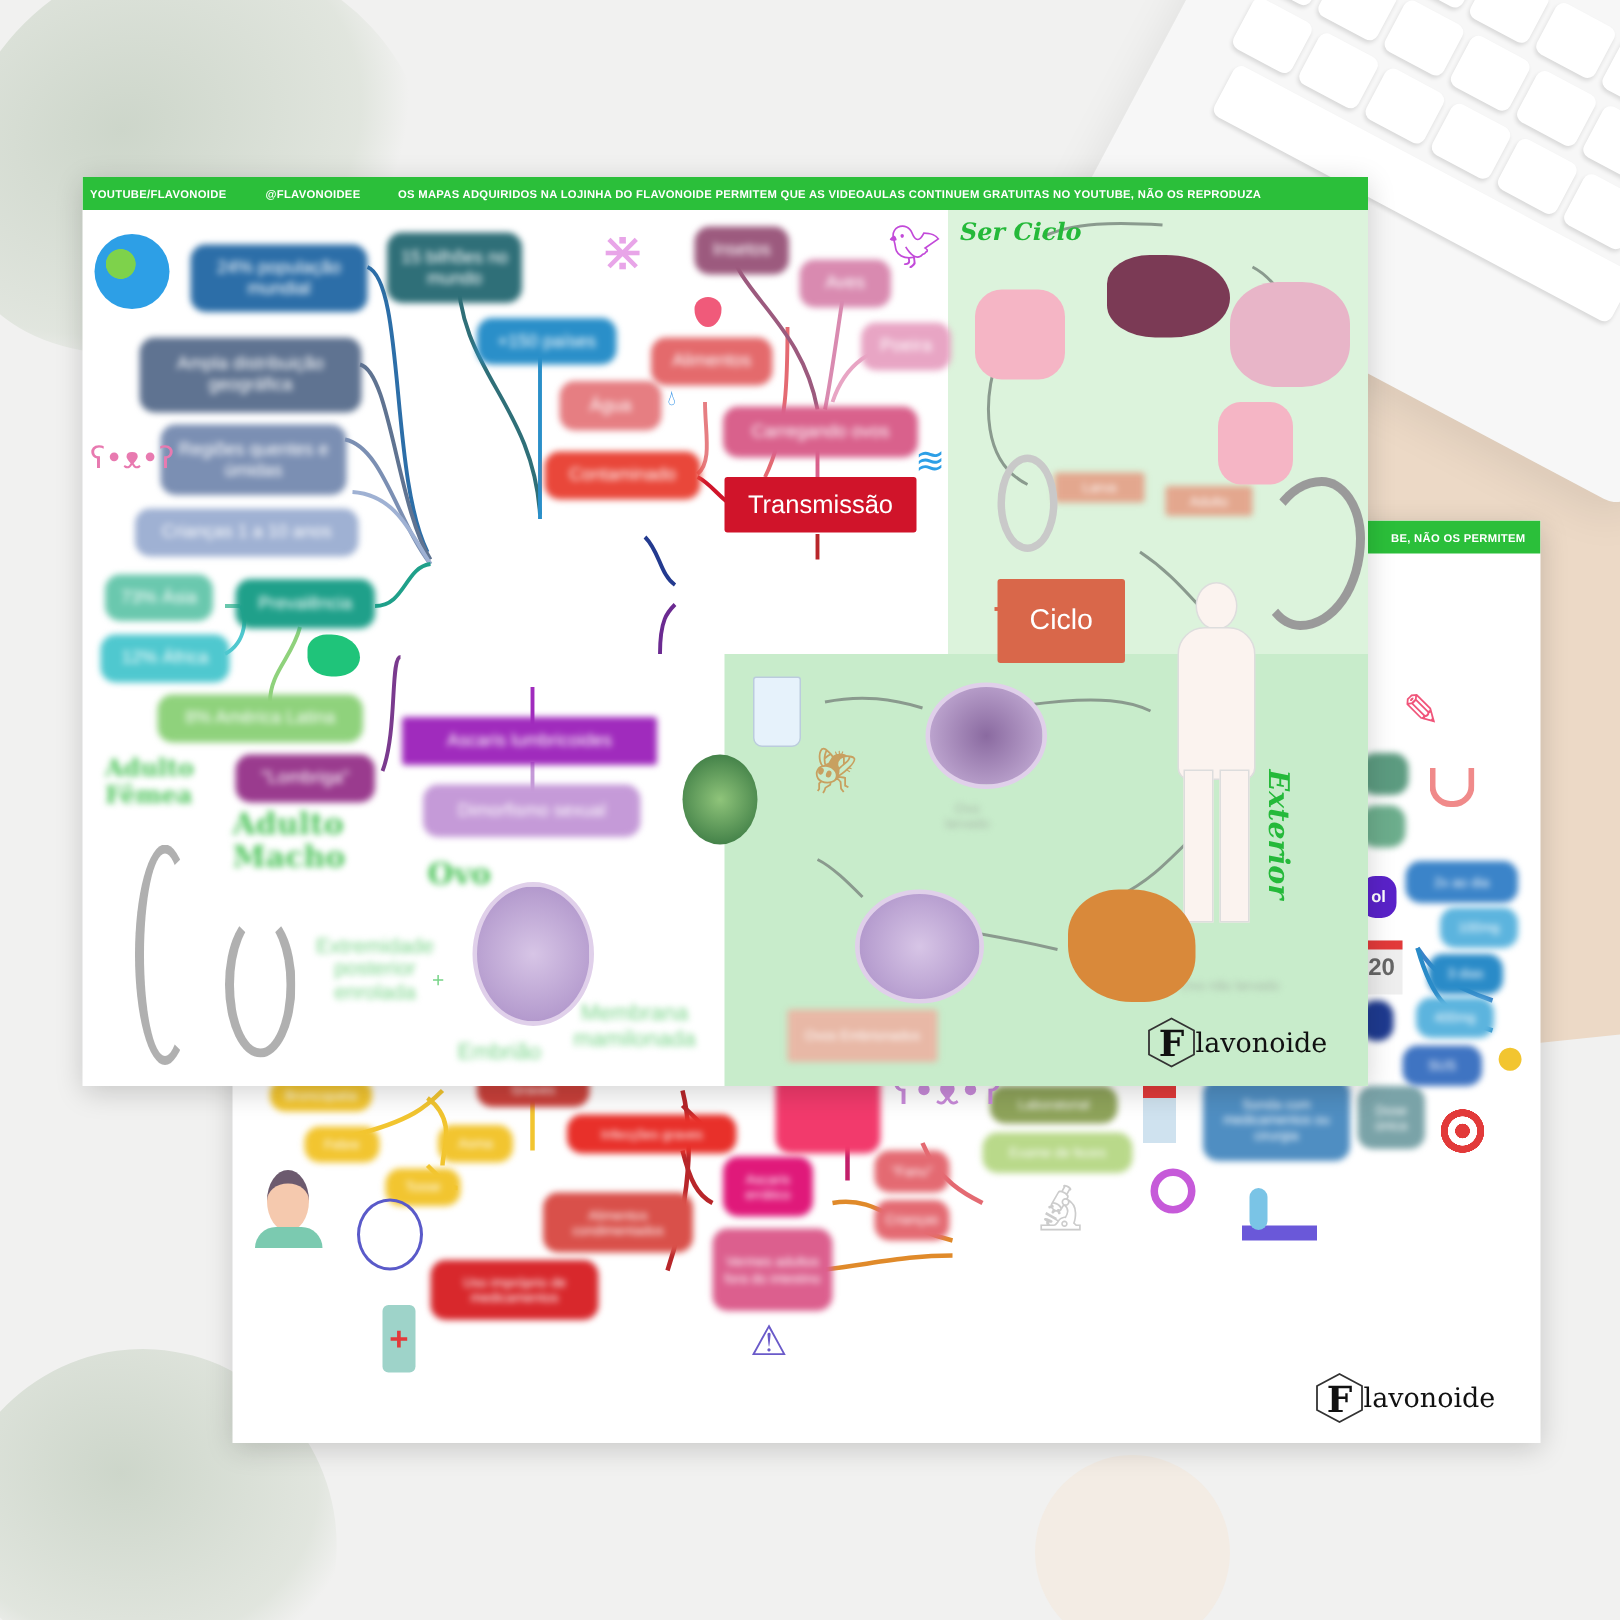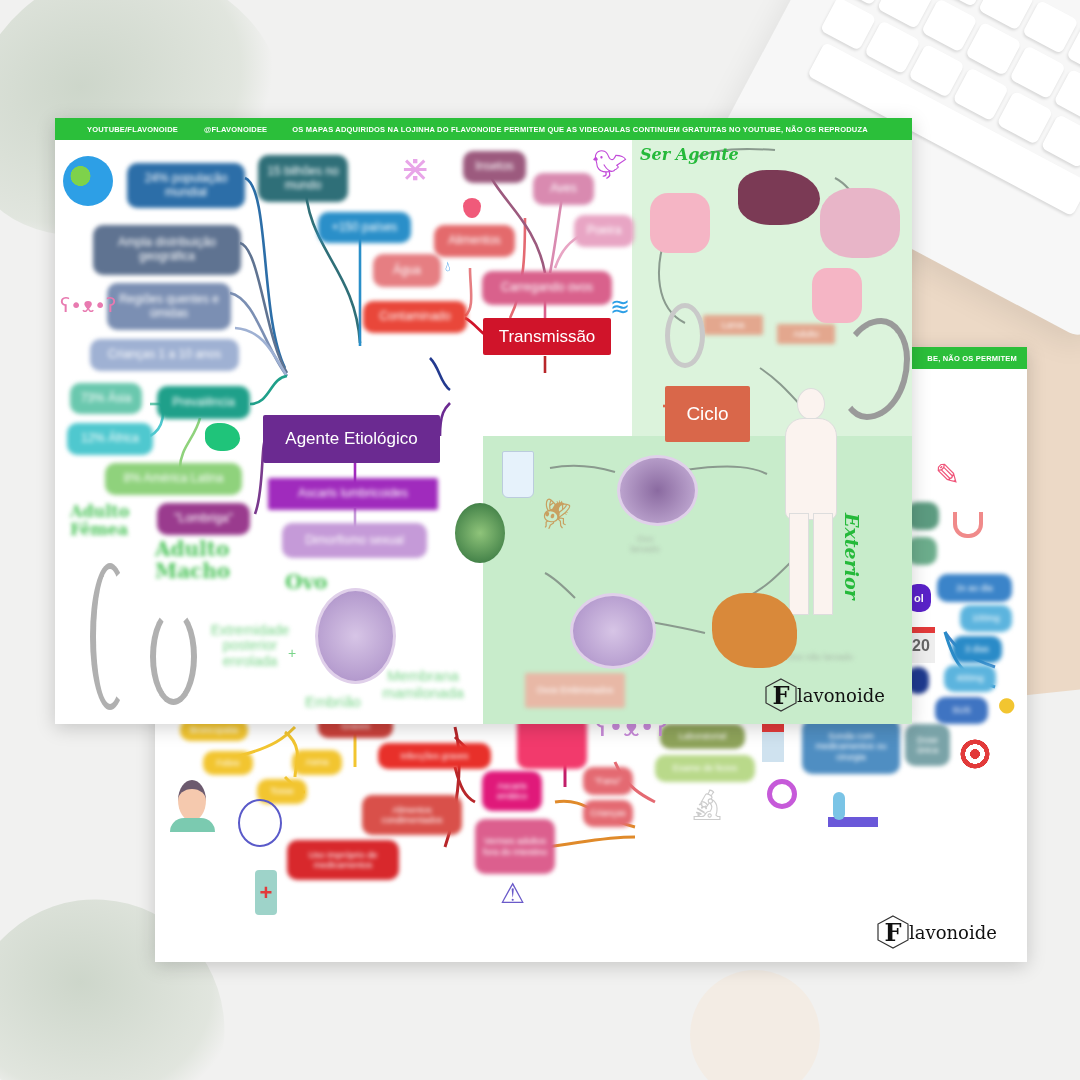--- a/index.html
+++ b/index.html
@@ -7,21 +7,21 @@
   
   .leaf{position:absolute;border-radius:50% 50% 50% 50%/60% 60% 40% 40%;background:radial-gradient(ellipse at 40% 40%,#c9d3c6,#dfe4dc 60%,rgba(240,240,238,0) 72%);opacity:.9;}
   .keyboard{position:absolute;left:760px;top:-40px;width:420px;height:300px;background:#f7f7f7;border-radius:18px;transform:rotate(28deg);box-shadow:0 10px 30px rgba(0,0,0,.08);}
   .key{position:absolute;width:44px;height:38px;background:#fff;border-radius:6px;box-shadow:0 2px 3px rgba(0,0,0,.12);}
   .notebook{position:absolute;left:905px;top:175px;width:220px;height:520px;background:#ecd9c6;transform:rotate(-6deg);}
   .mug{position:absolute;left:690px;top:970px;width:130px;height:130px;border-radius:50%;background:#f3ece4;}
 
   
   .sheet{position:absolute;background:#fff;box-shadow:0 4px 18px rgba(0,0,0,.18);overflow:hidden;}
   .banner{position:absolute;left:0;top:0;right:0;height:22px;background:#2bbf3a;color:#fff;font:bold 7.5px "Liberation Sans",sans-serif;display:flex;align-items:center;letter-spacing:.2px;white-space:nowrap;}
-  .banner span{margin-left:32px;}
+  .banner span{margin-left:5px;}
   .node{position:absolute;color:#fff;border-radius:10px;display:flex;align-items:center;justify-content:center;text-align:center;font:12px "Liberation Sans",sans-serif;line-height:1.15;padding:0 6px;box-sizing:border-box;}
   .blur{filter:blur(2.2px);}
   .main{border-radius:2px;font-size:17px;}
   .green-bg{position:absolute;background:#dcf3dc;}
   .cap{position:absolute;color:#25b93a;font:italic bold 16px "DejaVu Serif",serif;}
   .logo{position:absolute;display:flex;align-items:center;font:22px "DejaVu Serif",serif;color:#111;}
   .logo .hex{width:32px;height:34px;position:relative;display:flex;align-items:center;justify-content:center;font-weight:bold;font-size:24px;}
   .logo .hex svg{position:absolute;left:0;top:0;}
   svg.lines{position:absolute;left:0;top:0;}
   .icon{position:absolute;}
@@ -187,37 +187,36 @@
   <div class="node blur" style="left:203px;top:37px;width:90px;height:47px;background:#2f6f78;">15 bilhões no mundo</div>
   <div class="node blur" style="left:263px;top:94px;width:93px;height:31px;background:#2a8fc9;">+150 países</div>
   <div class="node blur" style="left:38px;top:107px;width:148px;height:50px;background:#5f7391;">Ampla distribuição geográfica</div>
   <div class="node blur" style="left:52px;top:165px;width:124px;height:47px;background:#7b8fb3;">Regiões quentes e úmidas</div>
   <div class="node blur" style="left:35px;top:221px;width:149px;height:32px;background:#9fb1d3;">Crianças 1 a 10 anos</div>
   <div class="node blur" style="left:102px;top:268px;width:93px;height:33px;background:#1fa08a;">Prevalência</div>
   <div class="node blur" style="left:15px;top:265px;width:72px;height:31px;background:#6ac8ae;">73% Ásia</div>
   <div class="node blur" style="left:12px;top:305px;width:86px;height:32px;background:#4fc8cf;">12% África</div>
   <div class="node blur" style="left:50px;top:345px;width:137px;height:32px;background:#8fd27c;">8% América Latina</div>
 
-  <div class="node main" style="left:208px;top:297px;width:177px;height:48px;background:#6b2a91;">Agente Etiológico</div>
   <div class="node blur" style="left:213px;top:360px;width:170px;height:32px;background:#a02bbd;border-radius:2px;">Ascaris lumbricoides</div>
   <div class="node blur" style="left:227px;top:405px;width:145px;height:35px;background:#c59ad8;">Dimorfismo sexual</div>
   <div class="node blur" style="left:102px;top:385px;width:93px;height:32px;background:#9a3b8e;">"Lombriga"</div>
 
   <div class="node main" style="left:428px;top:200px;width:128px;height:37px;background:#d0142a;">Transmissão</div>
   <div class="node blur" style="left:308px;top:183px;width:104px;height:32px;background:#e9473a;">Contaminado</div>
   <div class="node blur" style="left:318px;top:136px;width:68px;height:33px;background:#e67e82;">Água</div>
   <div class="node blur" style="left:379px;top:107px;width:81px;height:32px;background:#e46a6c;">Alimentos</div>
   <div class="node blur" style="left:427px;top:153px;width:130px;height:34px;background:#d9618c;">Carregando ovos</div>
   <div class="node blur" style="left:408px;top:33px;width:63px;height:32px;background:#9c5a7e;">Insetos</div>
   <div class="node blur" style="left:478px;top:55px;width:61px;height:32px;background:#d98ab0;">Aves</div>
   <div class="node blur" style="left:519px;top:97px;width:60px;height:32px;background:#e8a5c4;">Poeira</div>
 
   <div class="node main" style="left:610px;top:268px;width:85px;height:56px;background:#d9674a;font-size:19px;">Ciclo</div>
 
-  <div class="cap" style="left:585px;top:27px;">Ser Agente</div>
+  <div class="cap" style="left:585px;top:27px;">Ser Ciclo</div>
   <div class="cap" style="left:808px;top:395px;transform:rotate(90deg);transform-origin:left top;font-size:19px;">Exterior</div>
   <div class="node blur" style="left:648px;top:197px;width:60px;height:20px;background:#e3a78e;font-size:9px;border-radius:2px;">Larva</div>
   <div class="node blur" style="left:722px;top:206px;width:58px;height:20px;background:#e3a78e;font-size:9px;border-radius:2px;">Adulto</div>
   <div class="node blur" style="left:560px;top:412px;width:60px;height:28px;color:#a8b8a8;font-size:9px;">Ovo larvado</div>
   <div class="node blur" style="left:725px;top:525px;width:80px;height:28px;color:#a8b8a8;font-size:9px;">Ovo não larvado</div>
   <div class="node blur" style="left:470px;top:555px;width:100px;height:35px;background:#e8b8a6;font-size:9px;border-radius:2px;">Ovos Embrionados</div>
 
   <div class="blur" style="position:absolute;left:15px;top:385px;color:#4cc45a;font:bold 16px 'DejaVu Serif',serif;width:70px;line-height:1.1;">Adulto Fêmea</div>
   <div class="blur" style="position:absolute;left:100px;top:420px;color:#4cc45a;font:bold 20px 'DejaVu Serif',serif;width:90px;line-height:1.1;">Adulto Macho</div>
   <div class="blur" style="position:absolute;left:230px;top:452px;color:#4cc45a;font:bold 20px 'DejaVu Serif',serif;">Ovo</div>

